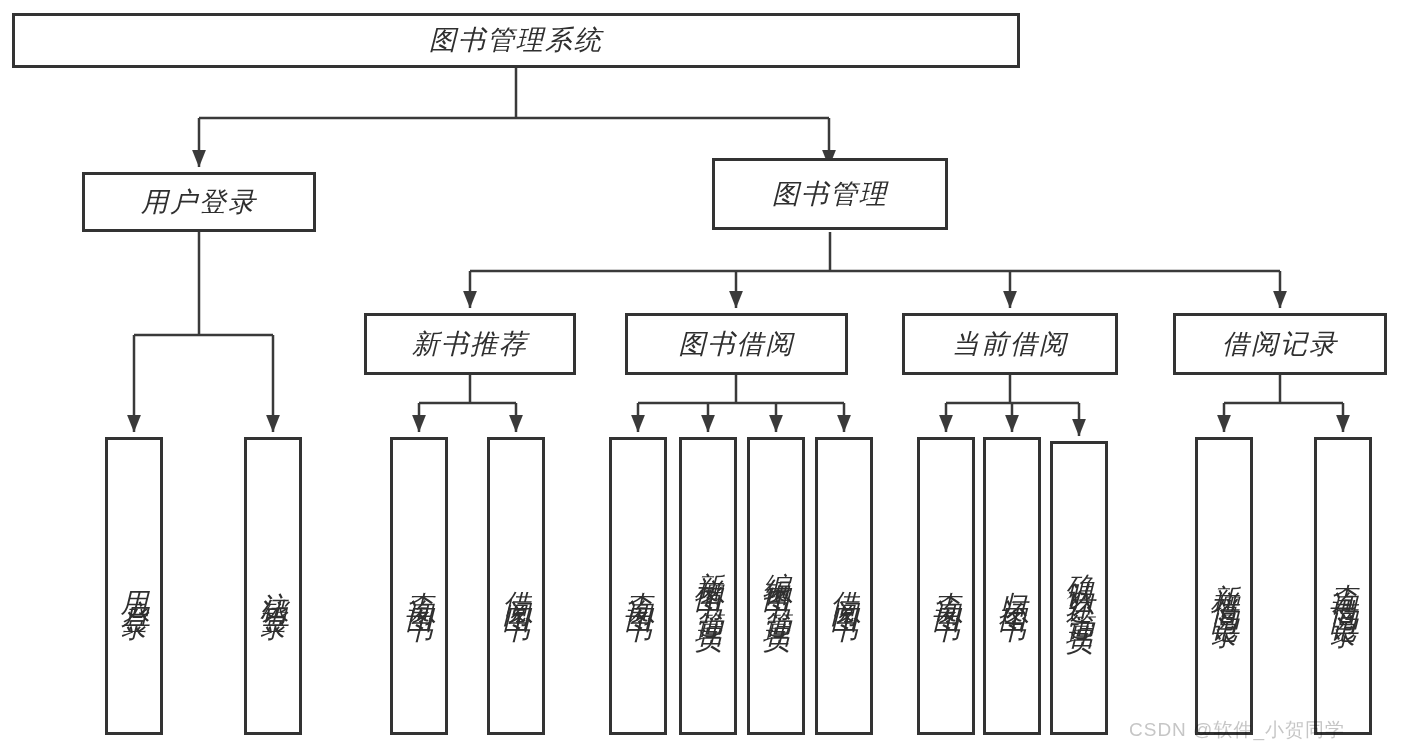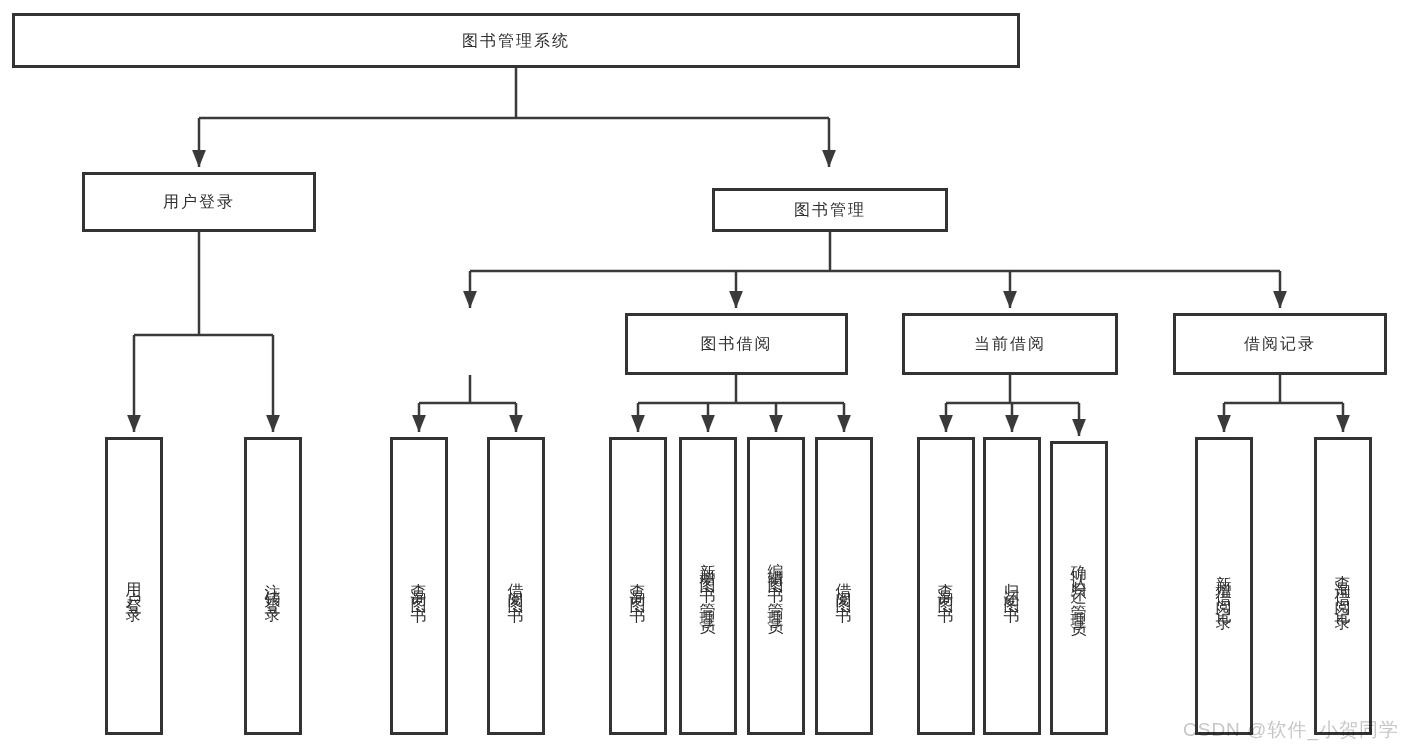--- a/index.html
+++ b/index.html
@@ -21,30 +21,30 @@
   .connectors .wire{stroke:var(--line);}
   .connectors .arrowhead{fill:var(--line);}
   .node{
     position:absolute;box-sizing:border-box;
     background:var(--background);
     border:3px solid var(--box-border);
     display:flex;align-items:center;justify-content:center;
     z-index:2;
   }
   .node .lbl{
-    font-size:16px;color:var(--text);
-    letter-spacing:2px;white-space:nowrap;line-height:1.2;
+    font-size:27px;color:var(--text);
+    letter-spacing:2px;white-space:nowrap;line-height:1.2;font-style:italic;
   }
   .node.v .lbl{
     writing-mode:vertical-rl;
     text-orientation:mixed;
     letter-spacing:8px;
   }
   .watermark{
-    position:absolute;left:1183px;top:717px;z-index:3;
+    position:absolute;left:1129px;top:717px;z-index:3;
     font-size:19px;letter-spacing:1px;white-space:nowrap;
     color:var(--watermark);
     mix-blend-mode:multiply;
     text-align:center;
   }
 </style>
 </head>
 <body>
 
 <div class="canvas">
@@ -92,24 +92,27 @@
     </g>
   </svg>
 
   <div class="node h" style="left:12px;top:13px;width:1008px;height:55px">
     <span class="lbl">图书管理系统</span>
   </div>
 
   <div class="node h" style="left:82px;top:172px;width:234px;height:60px">
     <span class="lbl">用户登录</span>
   </div>
-  <div class="node h" style="left:712px;top:188px;width:236px;height:44px">
+  <div class="node h" style="left:712px;top:158px;width:236px;height:72px">
     <span class="lbl">图书管理</span>
   </div>
 
+  <div class="node h" style="left:364px;top:313px;width:212px;height:62px">
+    <span class="lbl">新书推荐</span>
+  </div>
   <div class="node h" style="left:902px;top:313px;width:216px;height:62px">
     <span class="lbl">当前借阅</span>
   </div>
   <div class="node h" style="left:625px;top:313px;width:223px;height:62px">
     <span class="lbl">图书借阅</span>
   </div>
   <div class="node h" style="left:1173px;top:313px;width:214px;height:62px">
     <span class="lbl">借阅记录</span>
   </div>
 

